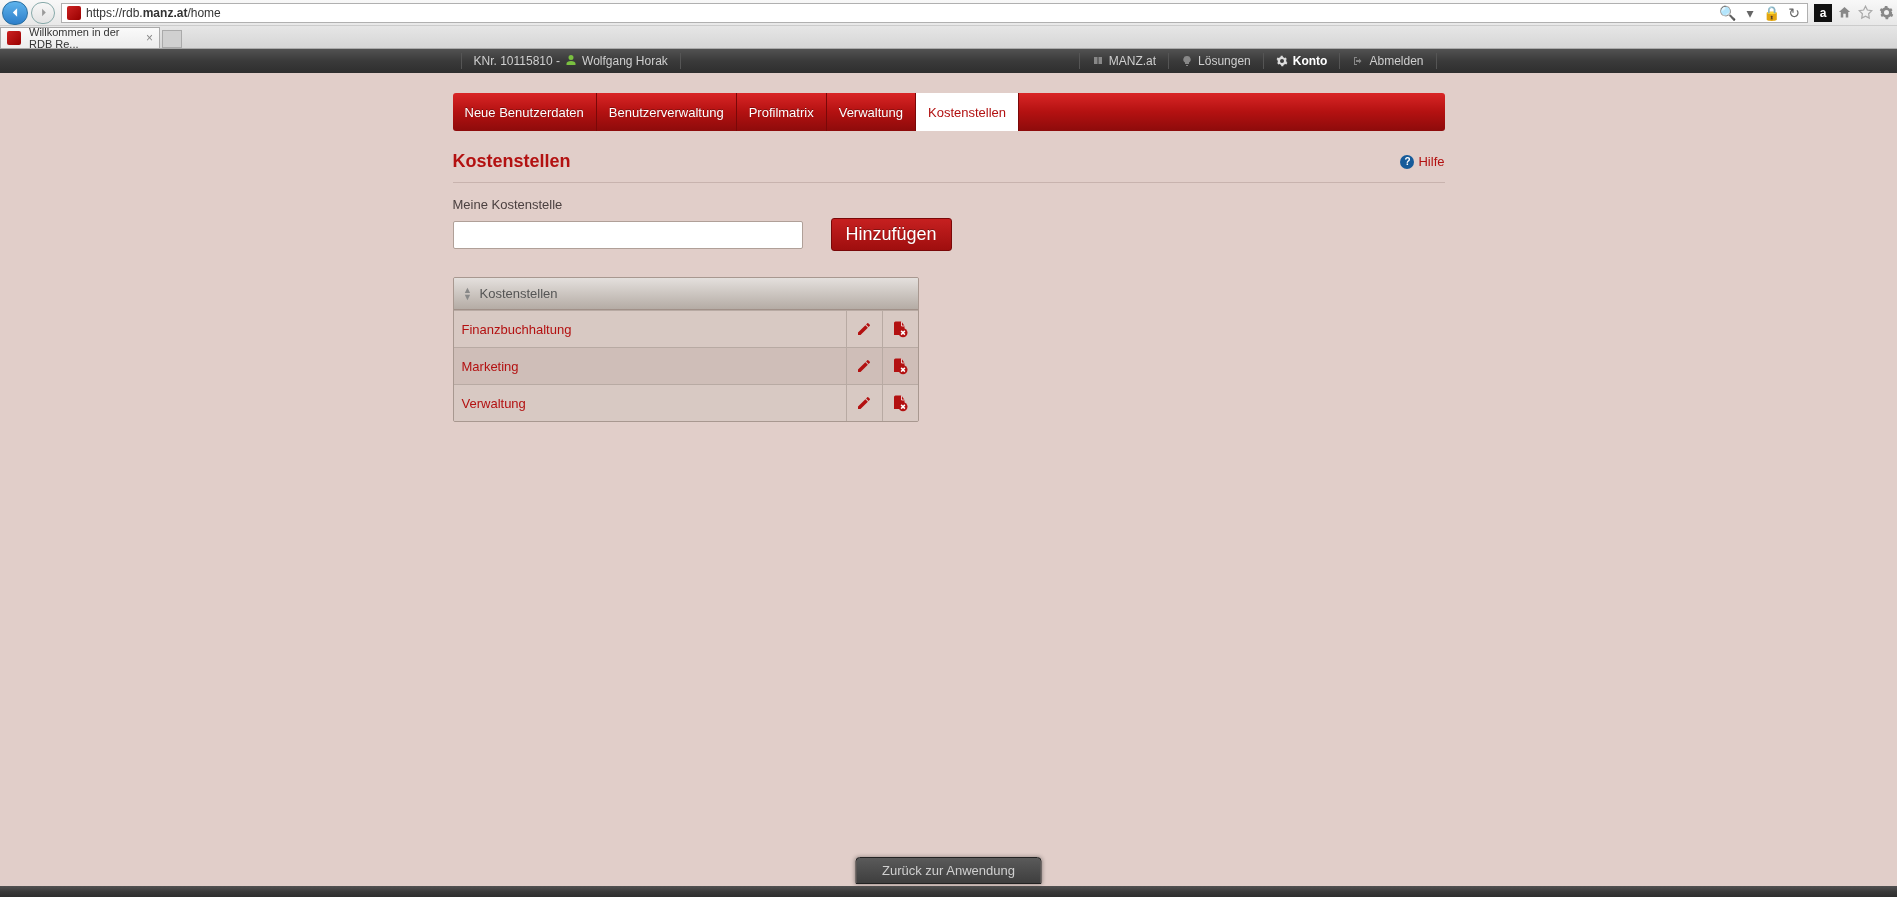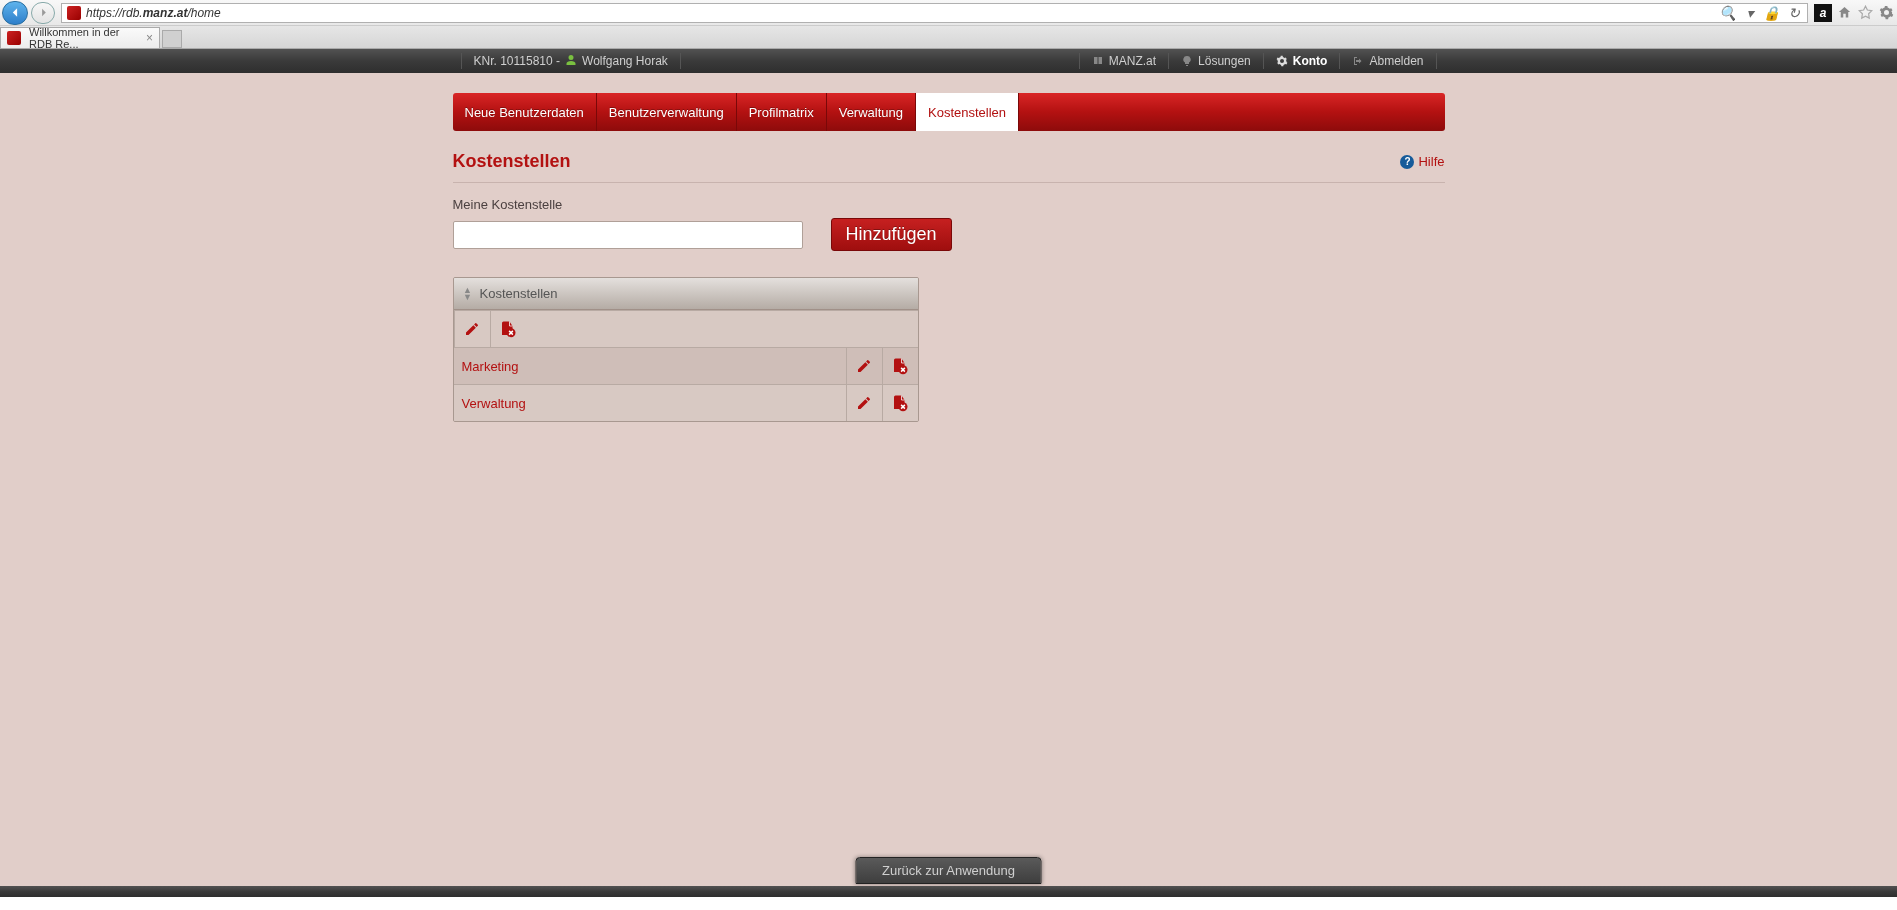--- a/index.html
+++ b/index.html
@@ -1,19 +1,19 @@
 <!DOCTYPE html>
 <html><head>
 <meta charset="utf-8">
 <style>
 * { margin: 0; padding: 0; box-sizing: border-box; font-family: Verdana, Arial, sans-serif; }
 body { background: #fff; overflow: hidden; }
 
 
-.browser-toolbar { height: 26px; background: linear-gradient(to bottom, #f8f8f8, #e8e8e8); display: flex; align-items: center; border-bottom: 1px solid #ccc; padding: 0 2px; gap: 3px; font-style: italic; }
+.browser-toolbar { height: 26px; background: linear-gradient(to bottom, #f8f8f8, #e8e8e8); display: flex; align-items: center; border-bottom: 1px solid #ccc; padding: 0 2px; gap: 3px; }
 .nav-btn { width: 24px; height: 22px; border-radius: 11px; border: 1px solid #8aa; display: flex; align-items: center; justify-content: center; cursor: pointer; }
 .nav-btn.back { background: linear-gradient(to bottom, #5eb3ec, #2e7fca); width: 26px; height: 24px; border-radius: 13px; border:1px solid #2a6; border-color:#2a6fa0; }
 .nav-btn.fwd { background: linear-gradient(to bottom, #f7f7f7, #e3e3e3); }
 .url-bar { flex: 1; height: 20px; background: #fff; border: 1px solid #b0b0b0; display: flex; align-items: center; padding: 0 4px; margin: 0 3px; }
 .url-icon { width: 16px; height: 16px; margin-right: 4px; display: flex; align-items: center; justify-content: center; }
 .favicon-red { width: 14px; height: 14px; background: linear-gradient(135deg,#cc2222,#990000); border-radius: 2px; }
 .url-text { font-size: 12px; color: #333; }
 .url-text b { font-weight: bold; }
 .url-right-icons { display: flex; align-items: center; gap: 4px; margin-left: 4px; }
 .browser-icon-btn { width: 18px; height: 18px; display: flex; align-items: center; justify-content: center; color: #666; cursor: pointer; font-size: 14px; }
@@ -207,20 +207,21 @@
     <div class="ktable">
       <div class="ktable-header">
         <span class="sort-icon">
             <span>▲</span>
             <span>▼</span>
           </span>
         <span>Kostenstellen</span>
       </div>
       <div id="ktable-body">
           <div class="krow">
+            <div class="kcell-name">Finanzbuchhaltung</div>
             <div class="kcell-action edit-icon">
               <svg width="16" height="16" viewBox="0 0 24 24">
                 <path d="M3 17.25V21h3.75L17.81 9.94l-3.75-3.75L3 17.25zM20.71 7.04a1 1 0 000-1.41l-2.34-2.34a1 1 0 00-1.41 0l-1.83 1.83 3.75 3.75 1.83-1.83z"></path>
               </svg>
             </div>
             <div class="kcell-action delete-icon">
               <svg width="18" height="18" viewBox="0 0 24 24">
                 <path d="M14 2H6a2 2 0 00-2 2v16h10l4-4V8l-4-6z" fill="#b31111"></path>
                 <path d="M14 2v6h4" fill="none" stroke="#fff" stroke-width="1"></path>
                 <circle cx="16" cy="17" r="6" fill="#b31111"></circle>

